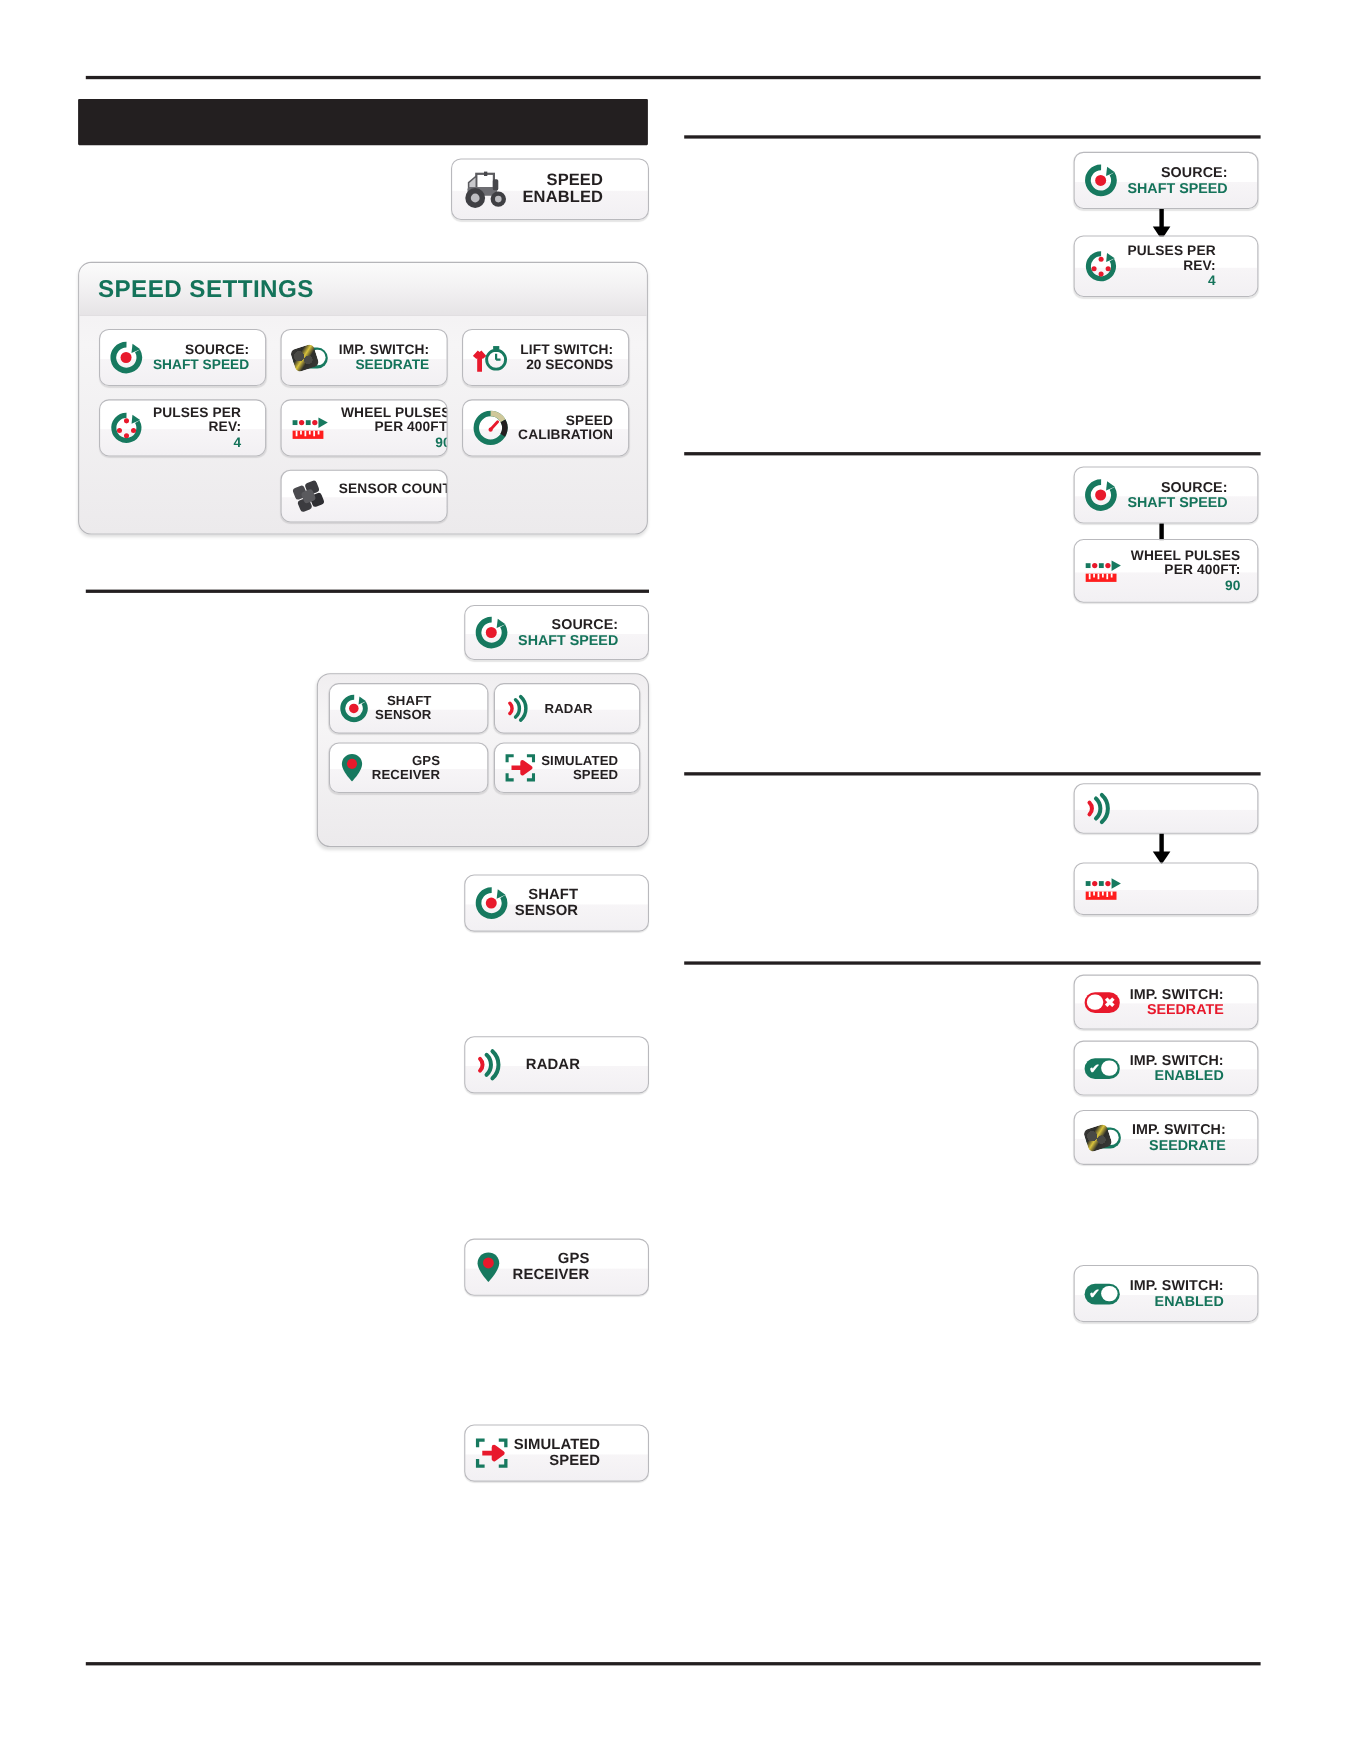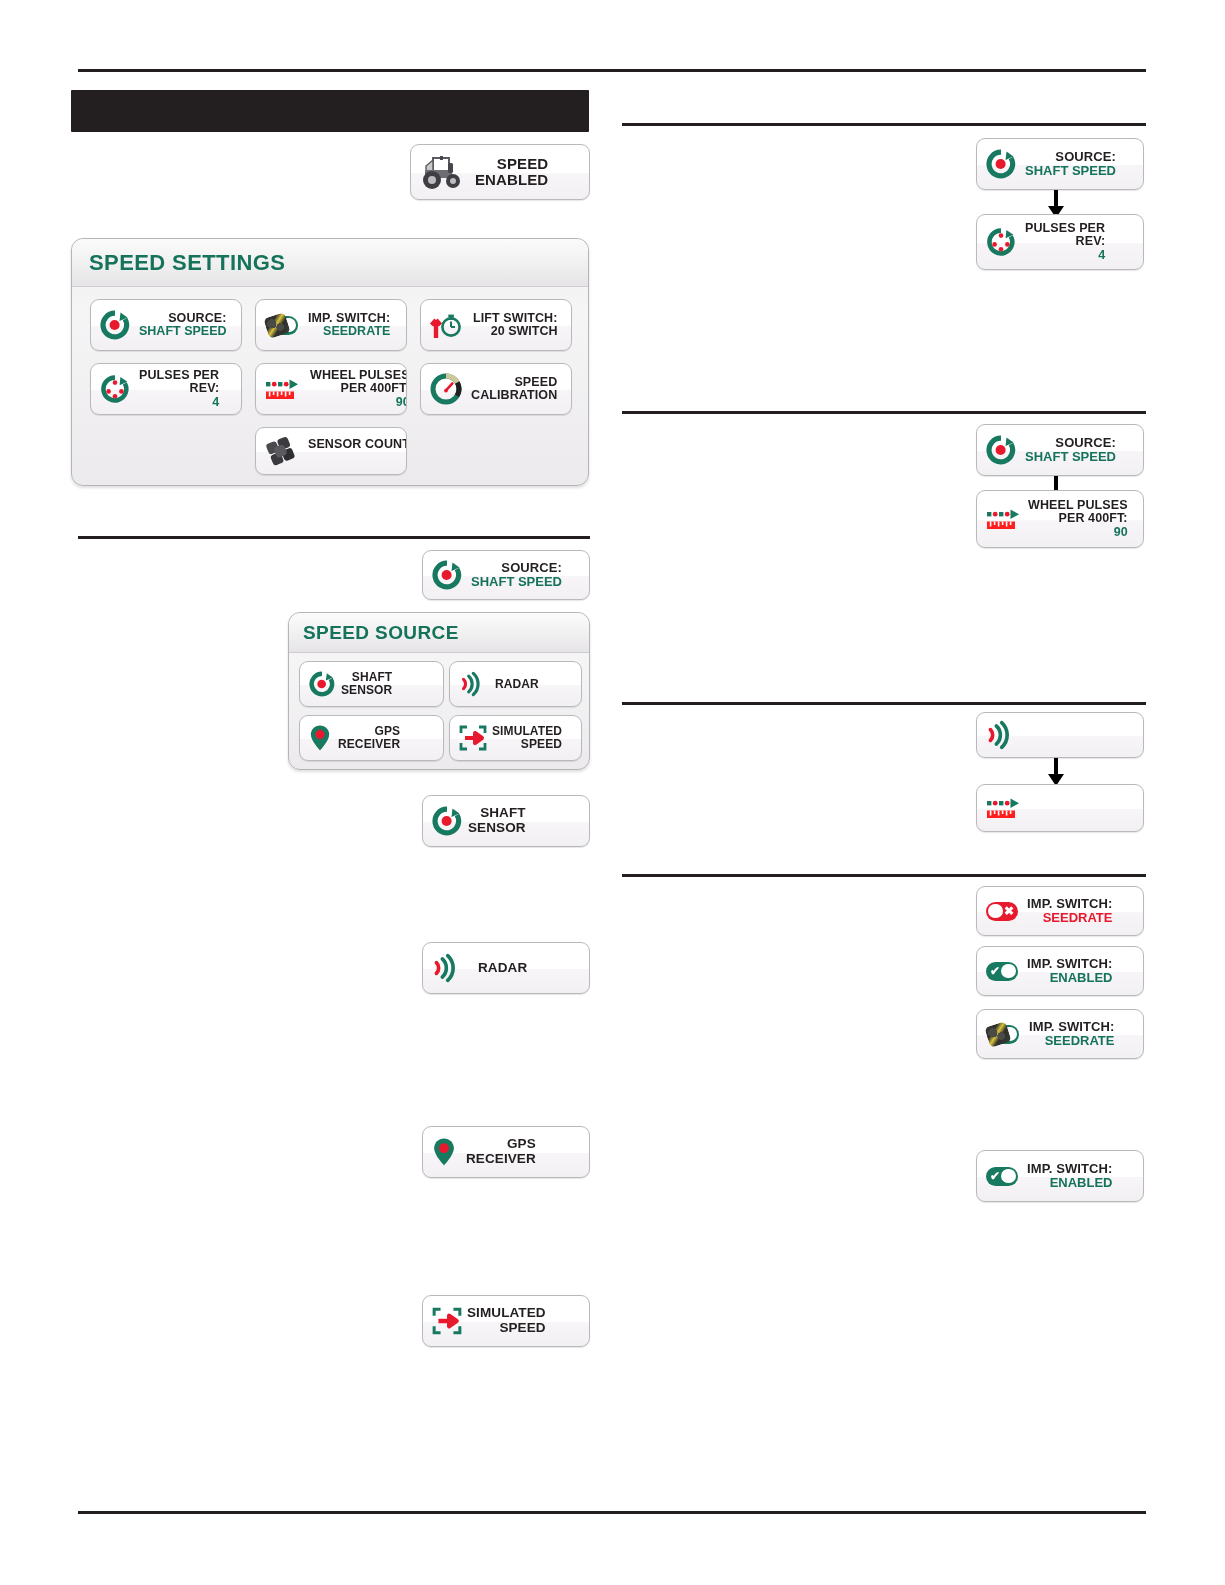--- a/index.html
+++ b/index.html
@@ -192,21 +192,21 @@
             <rect x="18.3" y="4.6" width="5.6" height="3" fill="#17795f"></rect>
             <rect x="20" y="7" width="2.2" height="3" fill="#17795f"></rect>
             <path d="M21 17 L21 11.5" stroke="#17795f" stroke-width="2"></path>
             <path d="M21 17 L25 17" stroke="#17795f" stroke-width="2"></path>
           </svg>
         </span>
         <span class="txt">
           <span class="lbl" style="font-size:12.5px">LIFT SWITCH:</span>
           <span class="val green" style="font-size:12.5px">
             <span style="color:#231f20">20</span>
-            <span class="unit">SWITCH</span>
+            <span class="unit">SECONDS</span>
           </span>
         </span>
       </div>
 
       <div class="chip" style="left:18px; top:76px; width:152px; height:52px;">
         <span class="ico">
           <svg width="30" height="30" viewBox="0 0 30 30">
             <path d="M15 3.6 A11.4 11.4 0 1 0 24.8 9.4" fill="none" stroke="#17795f" stroke-width="4.6"></path>
             <path d="M20.4 3 L27.4 7.8 L19.6 11.2 Z" fill="#17795f"></path>
             <circle cx="15" cy="8.6" r="2.3" fill="#e8192c"></circle>
@@ -293,23 +293,20 @@
         <circle cx="14.6" cy="15" r="5" fill="#e8192c"></circle>
       </svg>
     </span>
     <span class="txt">
       <span class="lbl" style="font-size:13px">SOURCE:</span>
       <span class="val green" style="font-size:13px">SHAFT SPEED</span>
     </span>
   </div>
 
   <div class="panel" style="left:288px; top:612px; width:302px; height:158px;">
-    <div class="panel-head" style="height:40px; padding-left:14px;">
-      <span class="panel-title" style="font-size:19px">SPEED SOURCE</span>
-    </div>
     <div class="panel-body" style="height:118px;">
 
       <div class="chip" style="left:10px; top:8px; width:145px; height:46px;">
         <span class="ico">
           <svg width="26" height="26" viewBox="0 0 30 30">
             <path d="M15 3.2 A11.8 11.8 0 1 0 25 9" fill="none" stroke="#17795f" stroke-width="5.2"></path>
             <path d="M20.5 2.5 L27.5 7.5 L19.5 11 Z" fill="#17795f"></path>
             <circle cx="14.6" cy="15" r="5" fill="#e8192c"></circle>
           </svg>
         </span>

